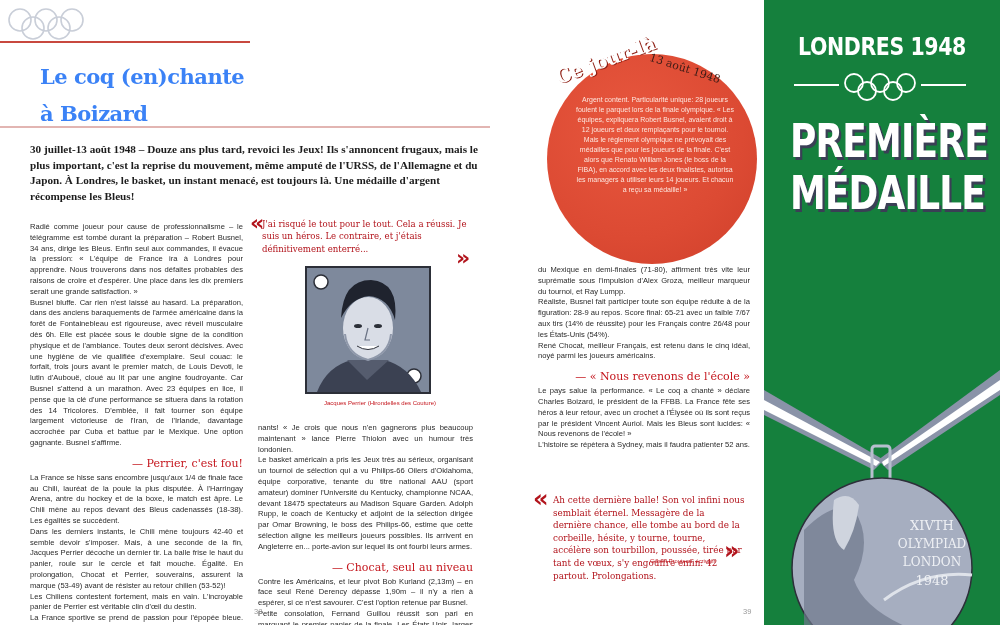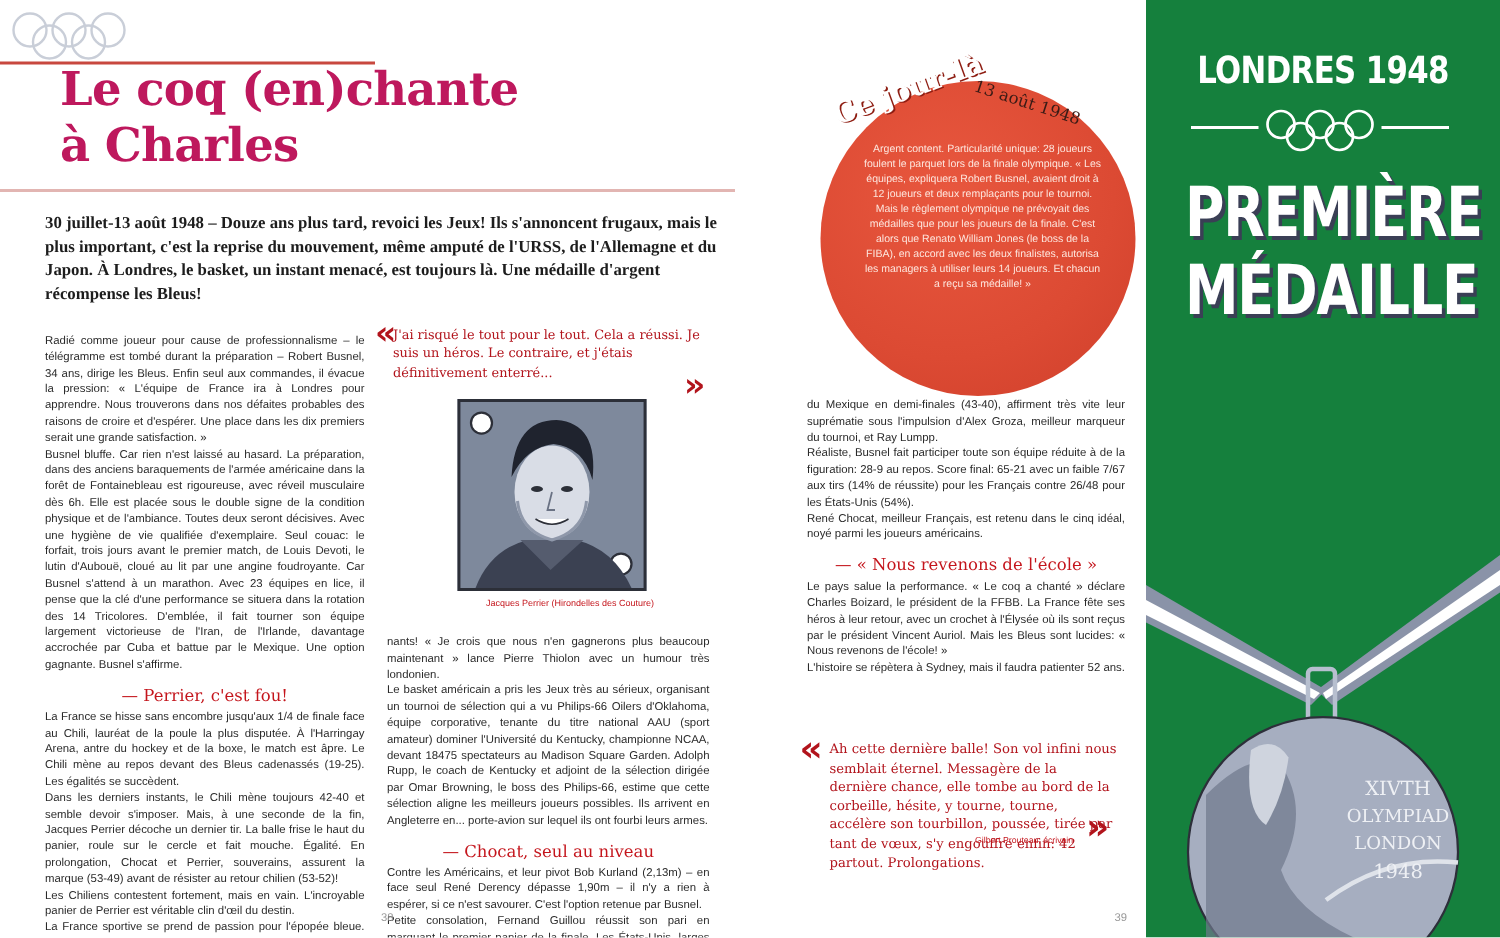--- a/index.html
+++ b/index.html
@@ -6,36 +6,36 @@
   html, body { width: 1000px; height: 625px; overflow: hidden; background: #fff; }
   body { position: relative; font-family: "Liberation Sans", sans-serif; color: #222; }
 
   .page { position: absolute; top: 0; height: 625px; }
   .page-left { left: 0; width: 490px; background: #fff; }
   .page-right { left: 490px; width: 510px; background: #fff; }
 
   
   .rings-top { position: absolute; left: 6px; top: 6px; width: 84px; height: 36px; }
   .rule-top { position: absolute; left: 0; top: 41px; width: 250px; height: 2px; background: #c8483f; }
-  .headline { position: absolute; left: 40px; top: 42px; width: 440px;
-    font-family: "DejaVu Serif", serif; font-weight: bold; font-size: 31px; line-height: 37px;
-    color: #be185d; letter-spacing: -0.5px; }
+  .headline { position: absolute; left: 40px; top: 58px; width: 440px;
+    font-family: "DejaVu Serif", serif; font-weight: bold; font-size: 21px; line-height: 37px;
+    color: #3b82f6; letter-spacing: -0.5px; }
   .rule-mid { position: absolute; left: 0; top: 126px; width: 490px; height: 2px; background: #e2b5b2; }
 
   .intro { position: absolute; left: 30px; top: 142px; width: 460px;
     font-family: Liberation Serif, serif; font-weight: bold; font-size: 11.2px; line-height: 15.5px; color: #1d1d1d; }
 
   .col { position: absolute; font-size: 7.6px; line-height: 10.8px; color: #2a2a2a; text-align: justify; hyphens: auto; }
   .col p { margin: 0; }
   .col-1 { left: 30px; top: 222px; width: 213px; }
   .col-2 { left: 258px; top: 423px; width: 215px; }
   .col-3 { left: 538px; top: 265px; width: 212px; }
 
   .subhead { font-family: "DejaVu Serif", serif; color: #c4151c; font-size: 11px; line-height: 14px;
-    margin: 8px 0 2px 0; text-align: center; }
+    margin: 8px 0 2px 0; text-align: right; }
 
   .quote-a { position: absolute; left: 262px; top: 218px; width: 210px;
     font-family: "DejaVu Serif", serif; font-size: 8.6px; line-height: 12.4px; color: #b2141c; }
   .q-open { position: absolute; font-family: "DejaVu Sans", sans-serif; font-weight: bold; color: #b2141c; }
   .q-close { position: absolute; font-family: "DejaVu Sans", sans-serif; font-weight: bold; color: #b2141c; }
 
   .portrait { position: absolute; left: 305px; top: 266px; width: 126px; height: 128px;
     background: #7f8a9e; border: 2px solid #2c2f38; overflow: hidden; }
   .portrait-caption { position: absolute; left: 300px; top: 400px; width: 160px; text-align: center;
     font-size: 6px; color: #c4151c; }
@@ -79,30 +79,30 @@
       <circle cx="14" cy="14" r="11"></circle>
         <circle cx="40" cy="14" r="11"></circle>
         <circle cx="66" cy="14" r="11"></circle>
       <circle cx="27" cy="22" r="11"></circle>
         <circle cx="53" cy="22" r="11"></circle>
     </g>
   </svg>
   <div class="rule-top"></div>
   <h1 class="headline">
     <span>Le coq (en)chante</span><br>
-    <span>à Charles</span>
+    <span>à Boizard</span>
   </h1>
   <div class="rule-mid"></div>
   <p class="intro">30 juillet-13 août 1948 – Douze ans plus tard, revoici les Jeux! Ils s'annoncent frugaux, mais le plus important, c'est la reprise du mouvement, même amputé de l'URSS, de l'Allemagne et du Japon. À Londres, le basket, un instant menacé, est toujours là. Une médaille d'argent récompense les Bleus!</p>
 
   <div class="col col-1">
     <p>Radié comme joueur pour cause de professionnalisme – le télégramme est tombé durant la préparation – Robert Busnel, 34 ans, dirige les Bleus. Enfin seul aux commandes, il évacue la pression: « L'équipe de France ira à Londres pour apprendre. Nous trouverons dans nos défaites probables des raisons de croire et d'espérer. Une place dans les dix premiers serait une grande satisfaction. »</p>
     <p>Busnel bluffe. Car rien n'est laissé au hasard. La préparation, dans des anciens baraquements de l'armée américaine dans la forêt de Fontainebleau est rigoureuse, avec réveil musculaire dès 6h. Elle est placée sous le double signe de la condition physique et de l'ambiance. Toutes deux seront décisives. Avec une hygiène de vie qualifiée d'exemplaire. Seul couac: le forfait, trois jours avant le premier match, de Louis Devoti, le lutin d'Aubouë, cloué au lit par une angine foudroyante. Car Busnel s'attend à un marathon. Avec 23 équipes en lice, il pense que la clé d'une performance se situera dans la rotation des 14 Tricolores. D'emblée, il fait tourner son équipe largement victorieuse de l'Iran, de l'Irlande, davantage accrochée par Cuba et battue par le Mexique. Une option gagnante. Busnel s'affirme.</p>
     <div class="subhead">— Perrier, c'est fou!</div>
-    <p>La France se hisse sans encombre jusqu'aux 1/4 de finale face au Chili, lauréat de la poule la plus disputée. À l'Harringay Arena, antre du hockey et de la boxe, le match est âpre. Le Chili mène au repos devant des Bleus cadenassés (19-25). Les égalités se succèdent.</p>
+    <p>La France se hisse sans encombre jusqu'aux 1/4 de finale face au Chili, lauréat de la poule la plus disputée. À l'Harringay Arena, antre du hockey et de la boxe, le match est âpre. Le Chili mène au repos devant des Bleus cadenassés (18-38). Les égalités se succèdent.</p>
     <p>Dans les derniers instants, le Chili mène toujours 42-40 et semble devoir s'imposer. Mais, à une seconde de la fin, Jacques Perrier décoche un dernier tir. La balle frise le haut du panier, roule sur le cercle et fait mouche. Égalité. En prolongation, Chocat et Perrier, souverains, assurent la marque (53-49) avant de résister au retour chilien (53-52)!</p>
     <p>Les Chiliens contestent fortement, mais en vain. L'incroyable panier de Perrier est véritable clin d'œil du destin.</p>
     <p>La France sportive se prend de passion pour l'épopée bleue. Elle affronte le Brésil en 1/2 finales. Busnel convoque son meilleur cinq: Perrier, Derency, Buffière, Guillou et Chocat. Un match maîtrisé, une belle adresse de René Derency (16 points), un engagement sans faille, envoient la France, plus fraîche, dans une finale olympique inespérée (43-33)! Contre les États-Unis, les te-</p>
   </div>
 
   <span class="q-open" style="left:250px; top:210px; font-size:22px;">«</span>
   <p class="quote-a">J'ai risqué le tout pour le tout. Cela a réussi. Je suis un héros. Le contraire, et j'étais définitivement enterré...</p>
   <span class="q-close" style="left:456px; top:245px; font-size:22px;">»</span>
 
   <div class="portrait">
@@ -135,21 +135,21 @@
 </div>
 
 <div class="page page-right"></div>
 
 <div class="circle"></div>
 <div class="circle-title">Ce jour-là</div>
 <div class="circle-date">13 août 1948</div>
 <p class="circle-text">Argent content. Particularité unique: 28 joueurs foulent le parquet lors de la finale olympique. « Les équipes, expliquera Robert Busnel, avaient droit à 12 joueurs et deux remplaçants pour le tournoi. Mais le règlement olympique ne prévoyait des médailles que pour les joueurs de la finale. C'est alors que Renato William Jones (le boss de la FIBA), en accord avec les deux finalistes, autorisa les managers à utiliser leurs 14 joueurs. Et chacun a reçu sa médaille! »</p>
 
 <div class="col col-3">
-  <p>du Mexique en demi-finales (43-40), affirment très vite leur suprématie sous l'impulsion d'Alex Groza, meilleur marqueur du tournoi, et Ray Lumpp.</p>
+  <p>du Mexique en demi-finales (71-80), affirment très vite leur suprématie sous l'impulsion d'Alex Groza, meilleur marqueur du tournoi, et Ray Lumpp.</p>
   <p>Réaliste, Busnel fait participer toute son équipe réduite à de la figuration: 28-9 au repos. Score final: 65-21 avec un faible 7/67 aux tirs (14% de réussite) pour les Français contre 26/48 pour les États-Unis (54%).</p>
   <p>René Chocat, meilleur Français, est retenu dans le cinq idéal, noyé parmi les joueurs américains.</p>
   <div class="subhead">— « Nous revenons de l'école »</div>
   <p>Le pays salue la performance. « Le coq a chanté » déclare Charles Boizard, le président de la FFBB. La France fête ses héros à leur retour, avec un crochet à l'Élysée où ils sont reçus par le président Vincent Auriol. Mais les Bleus sont lucides: « Nous revenons de l'école! »</p>
   <p>L'histoire se répètera à Sydney, mais il faudra patienter 52 ans.</p>
 </div>
 
 <span class="q-open" style="left:533px; top:485px; font-size:24px;">«</span>
 <p class="quote-b">Ah cette dernière balle! Son vol infini nous semblait éternel. Messagère de la dernière chance, elle tombe au bord de la corbeille, hésite, y tourne, tourne, accélère son tourbillon, poussée, tirée par tant de vœux, s'y engouffre enfin: 42 partout. Prolongations.</p>
 <span class="quote-b-author">Gilbert Prouteau, écrivain</span>

